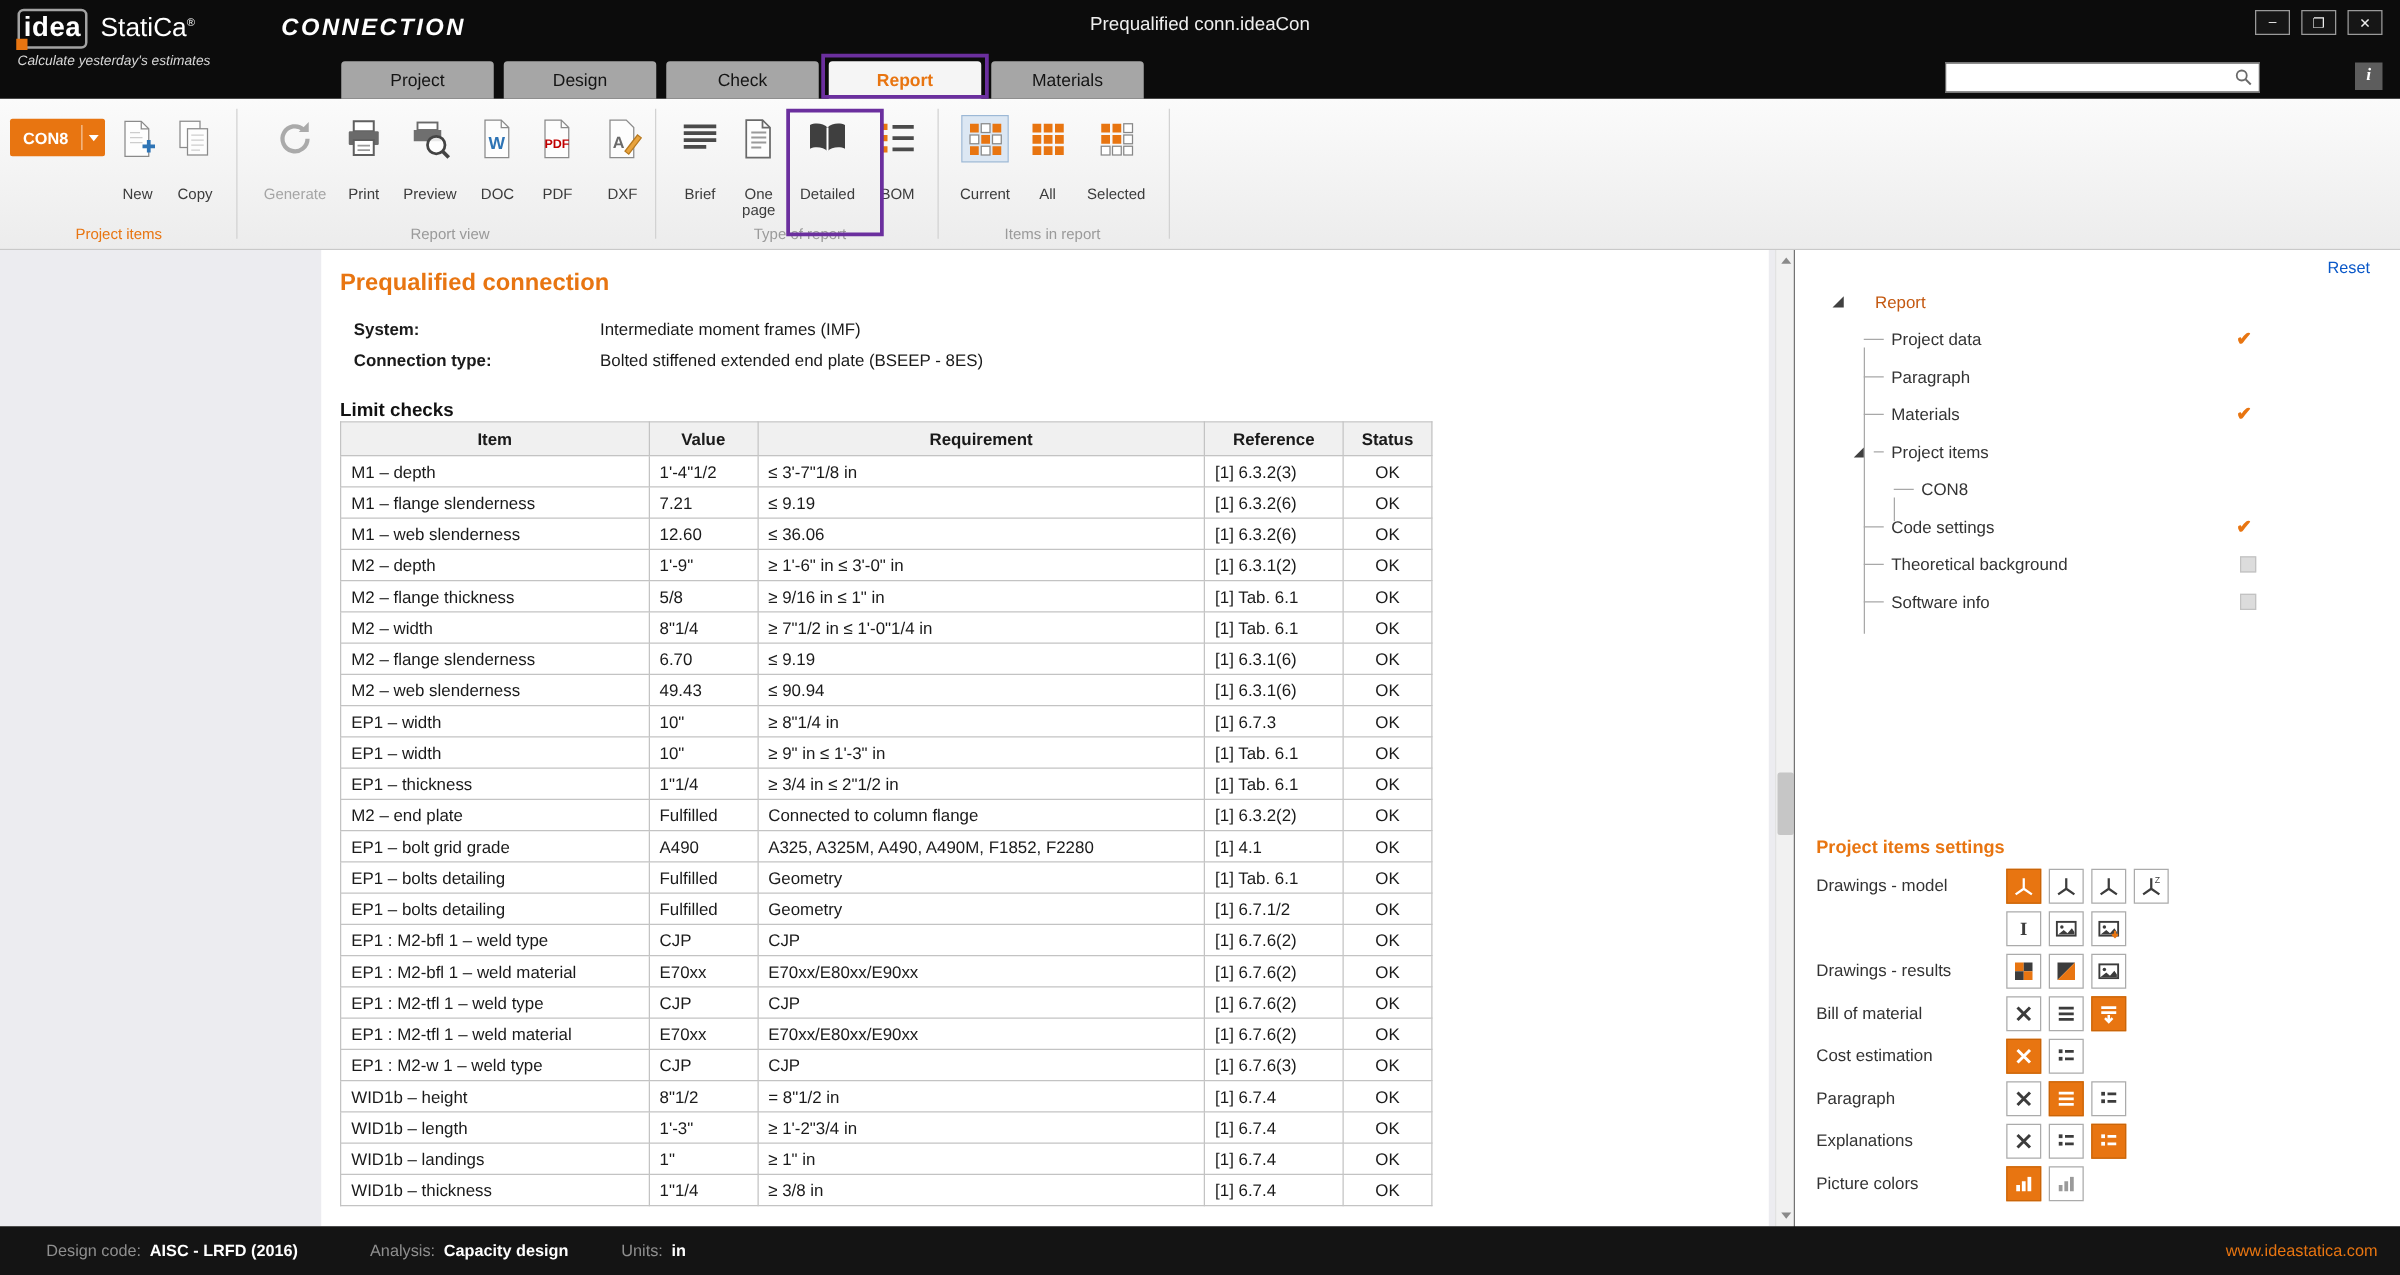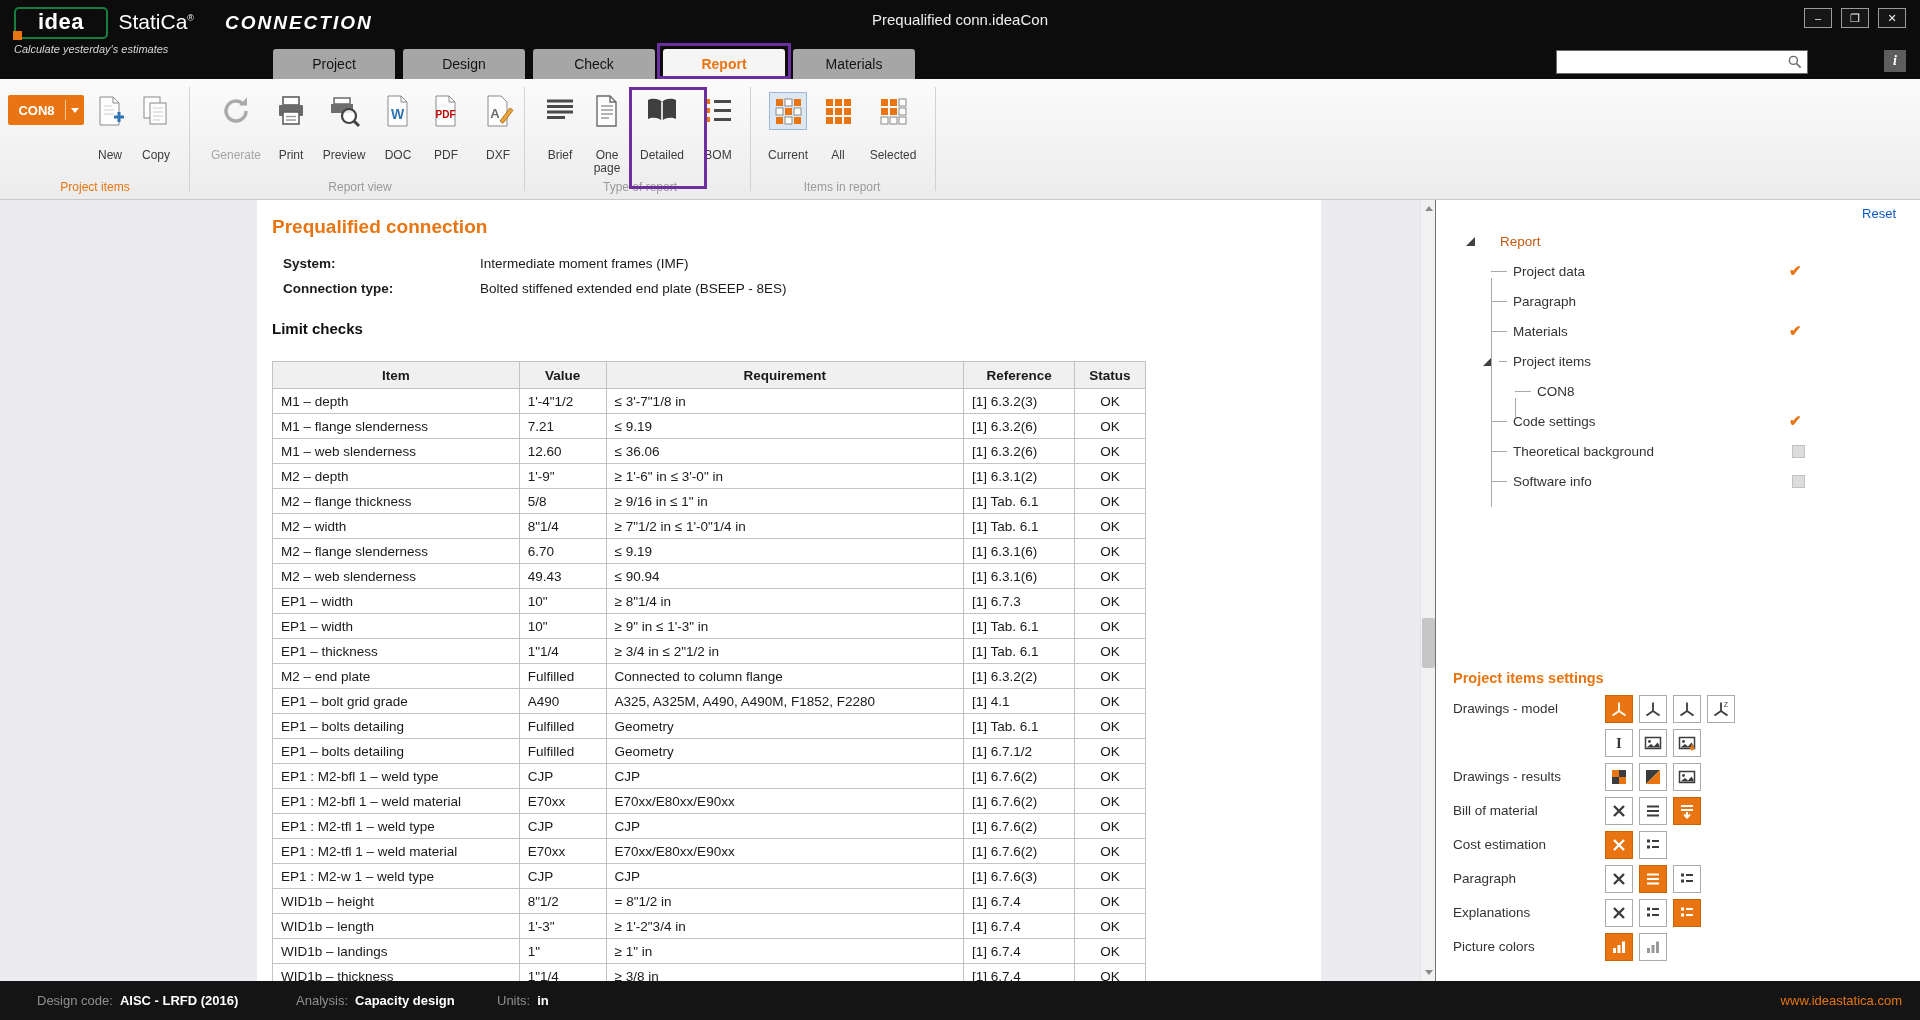--- a/index.html
+++ b/index.html
@@ -2,21 +2,21 @@
 <html><head>
 <meta charset="utf-8">
 <style>
   * { margin:0; padding:0; box-sizing:border-box; }
   html,body { width:1920px; height:1020px; overflow:hidden; font-family:"Liberation Sans",sans-serif; }
   .app { position:relative; width:1920px; height:1020px; background:#fff; }
 
   
   .header { position:absolute; top:0; left:0; width:1920px; height:79px; background:#0c0c0c; z-index:5; }
   .logo { position:absolute; left:14px; top:7px; color:#fff; white-space:nowrap; }
-  .logo-box { display:inline-block; border:2px solid #15803d; border-radius:5px; padding:0 22px 2px; font-size:22px; font-weight:bold; color:#fff; position:relative; letter-spacing:.5px; }
+  .logo-box { display:inline-block; border:2px solid #a3a3a3; border-radius:5px; padding:0 3px 2px; font-size:22px; font-weight:bold; color:#fff; position:relative; letter-spacing:.5px; }
   .logo-accent { position:absolute; left:-3px; bottom:-3px; width:9px; height:9px; background:#e87511; }
   .logo-statica { font-size:21px; margin-left:6px; }
   .logo-reg { font-size:9px; vertical-align:super; }
   .tagline { font-size:11px; font-style:italic; color:#d8d8d8; margin-top:4px; }
   .app-name { position:absolute; left:225px; top:12px; color:#fff; font-size:19px; font-weight:bold; font-style:italic; letter-spacing:2px; }
   .win-title { position:absolute; top:11px; left:0; width:100%; text-align:center; color:#efefef; font-size:15px; pointer-events:none; }
   .winbtns { position:absolute; top:8px; right:14px; display:flex; gap:9px; }
   .winbtn { width:28px; height:20px; border:1px solid #9a9a9a; color:#eee; font-size:11px; display:flex; align-items:center; justify-content:center; cursor:pointer; background:#161616; }
   .tabs { position:absolute; left:273px; bottom:0; display:flex; gap:8px; }
   .tab { width:122px; height:30px; background:#a6a6a6; color:#141414; font-size:14px; display:flex; align-items:center; justify-content:center; border-radius:3px 3px 0 0; cursor:pointer; }
@@ -40,25 +40,25 @@
   .rbtn.selected .ricon { background:#dce7f3; outline:1px solid #9cb8d6; }
   .con-btn { position:absolute; left:8px; top:16px; width:76px; height:30px; background:#e87511; border-radius:2px; display:flex; align-items:center; color:#fff; font-size:13px; font-weight:bold; cursor:pointer; }
   .con-btn .con-text { flex:1; text-align:center; }
   .con-div { width:1px; height:20px; background:rgba(255,255,255,.6); }
   .con-arrow { width:18px; display:flex; justify-content:center; }
   .con-arrow::after { content:""; border-left:4px solid transparent; border-right:4px solid transparent; border-top:5px solid #fff; }
   .detail-highlight { position:absolute; left:629px; top:8px; width:78px; height:102px; border:3px solid #6b2f9e; pointer-events:none; }
 
   
   .content { position:absolute; top:200px; left:0; width:1920px; height:781px; background:#ececf0; }
-  .page { position:absolute; left:257px; top:0; width:1064px; height:781px; background:#fff; padding:16px 20px 0 15px; overflow:hidden; }
+  .page { position:absolute; left:257px; top:0; width:1158px; height:781px; background:#fff; padding:16px 20px 0 15px; overflow:hidden; }
   .rpt-title { color:#e87511; font-size:19px; font-weight:bold; margin-bottom:18px; }
   .meta-row { display:flex; font-size:13.5px; margin:0 0 10px 11px; color:#1a1a1a; }
   .meta-label { width:197px; font-weight:bold; }
-  .section-title { font-size:15px; font-weight:bold; margin:24px 0 24px; color:#111; }
+  .section-title { font-size:15px; font-weight:bold; margin:24px 0 0; color:#111; }
   table.limit { border-collapse:collapse; font-size:13.5px; width:874px; color:#1a1a1a; }
   table.limit th, table.limit td { border:1px solid #c3c3c3; height:25px; padding:0 8px; }
   table.limit th { background:#f0f0f0; font-weight:bold; text-align:center; height:27px; }
   td.c-status { text-align:center; }
 
   
   .vscroll { position:absolute; left:1420px; top:0; width:15px; height:781px; background:#f1f1f1; border-left:1px solid #e2e2e2; }
   .varrow { position:absolute; left:0; width:15px; height:17px; display:flex; align-items:center; justify-content:center; cursor:pointer; }
   .varrow::after { content:""; border-left:4px solid transparent; border-right:4px solid transparent; }
   .varrow.up { top:0; } .varrow.up::after { border-bottom:5px solid #8a8a8a; }

